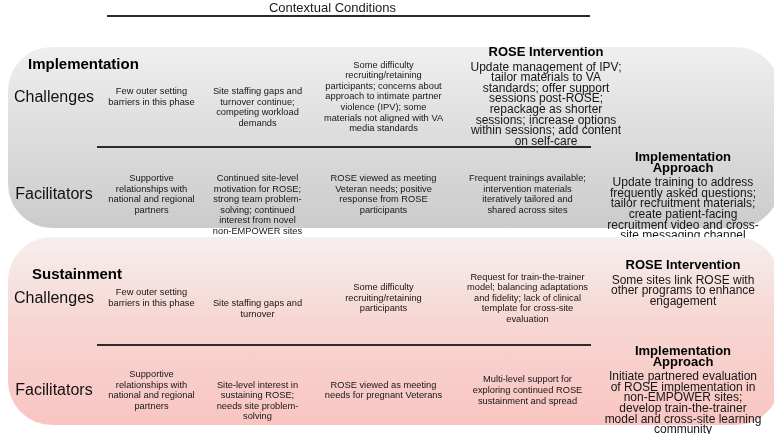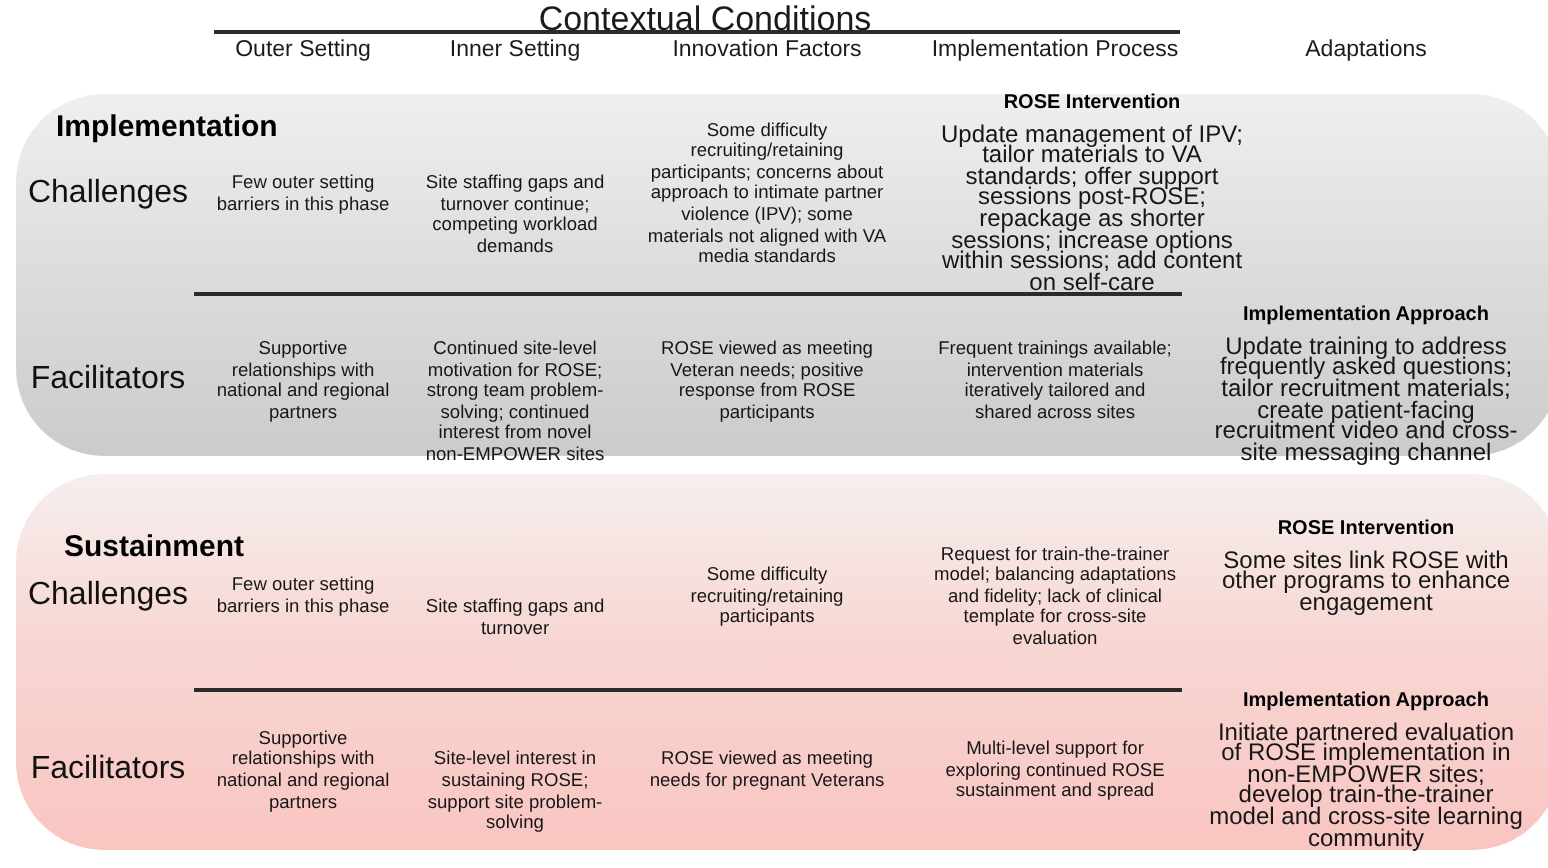--- a/index.html
+++ b/index.html
@@ -7,22 +7,22 @@
     --sust-top:#f5efee; --sust-mid:#f7d6d2; --sust-bottom:#f9c5c1;
     --line:#2b2b2b;
   }
   html,body{margin:0;padding:0;background:#fff;}
   .canvas{
     position:relative; width:774px; height:434px; overflow:hidden;
     background:#fff; font-family:"Liberation Sans", sans-serif; color:#141414;
   }
   
   .ctx-title{
-    position:absolute; left:111px; top:0px; width:483px;
-    text-align:center; font-size:17px; color:#1b1b1b;
+    position:absolute; left:91px; top:0px; width:483px;
+    text-align:center; font-size:13px; color:#1b1b1b;
   }
   .ctx-underline{
     position:absolute; left:107px; top:15px; width:483px; height:1.5px;
     background:var(--line);
   }
   .grid{
     display:grid;
     grid-template-columns:92px 103px 109px 143px 145px 166px;
   }
   .col-headers{
@@ -69,43 +69,35 @@
   }
   .row > .cell:nth-child(2){ padding:0 2px; }
   .row > .cell:nth-child(3){ padding:0 6px;margin-top:21px; }
   .row > .cell:nth-child(4){ padding:0 11px; }
   .row > .cell:nth-child(5){ padding:0 12px; }
   .adapt-cell{ padding:0; }
   .sust .row-a .adapt-cell{ align-self:start; padding-top:7px; }
   .impl .row-b .adapt-cell{ padding-top:4px; }
   .adapt{ width:158px; margin:0 auto; }
   .adapt-head{
-    font-size:10px; font-weight:bold; color:#000; margin-bottom:4px;
+    font-size:13px; font-weight:bold; color:#000; margin-bottom:4px;
     text-align:center;
   }
   .adapt-body{
     font-size:12px; line-height:10.6px; text-align:center;
   }
 </style>
 </head>
 <body>
 
 <div class="canvas">
 
   <div class="ctx-title">Contextual Conditions</div>
   <div class="ctx-underline"></div>
 
-  <div class="grid col-headers">
-    <div class="h"></div>
-    <div class="h">Outer Setting</div>
-    <div class="h">Inner Setting</div>
-    <div class="h">Innovation Factors</div>
-    <div class="h">Implementation Process</div>
-    <div class="h">Adaptations</div>
-  </div>
 
   <section class="box impl">
     <div class="box-title">Implementation</div>
 
     <div class="grid row row-a">
       <div class="row-label">Challenges</div>
       <div class="cell">Few outer setting barriers in this phase</div>
       <div class="cell">Site staffing gaps and turnover continue; competing workload demands</div>
       <div class="cell">Some difficulty recruiting/retaining participants; concerns about approach to intimate partner violence (IPV); some materials not aligned with VA media standards</div>
       <div class="cell adapt-cell">
@@ -148,21 +140,21 @@
           <div class="adapt-body">Some sites link ROSE with other programs to enhance engagement</div>
         </div>
       </div>
     </div>
 
     <div class="divider"></div>
 
     <div class="grid row row-b">
       <div class="row-label">Facilitators</div>
       <div class="cell">Supportive relationships with national and regional partners</div>
-      <div class="cell">Site-level interest in sustaining ROSE; support site problem-solving</div>
+      <div class="cell">Site-level interest in sustaining ROSE; needs site problem-solving</div>
       <div class="cell">ROSE viewed as meeting needs for pregnant Veterans</div>
       <div class="cell">Multi-level support for exploring continued ROSE sustainment and spread</div>
       <div class="cell adapt-cell">
         <div class="adapt">
           <div class="adapt-head">Implementation Approach</div>
           <div class="adapt-body">Initiate partnered evaluation of ROSE implementation in non-EMPOWER sites; develop train-the-trainer model and cross-site learning community</div>
         </div>
       </div>
     </div>
   </section>

